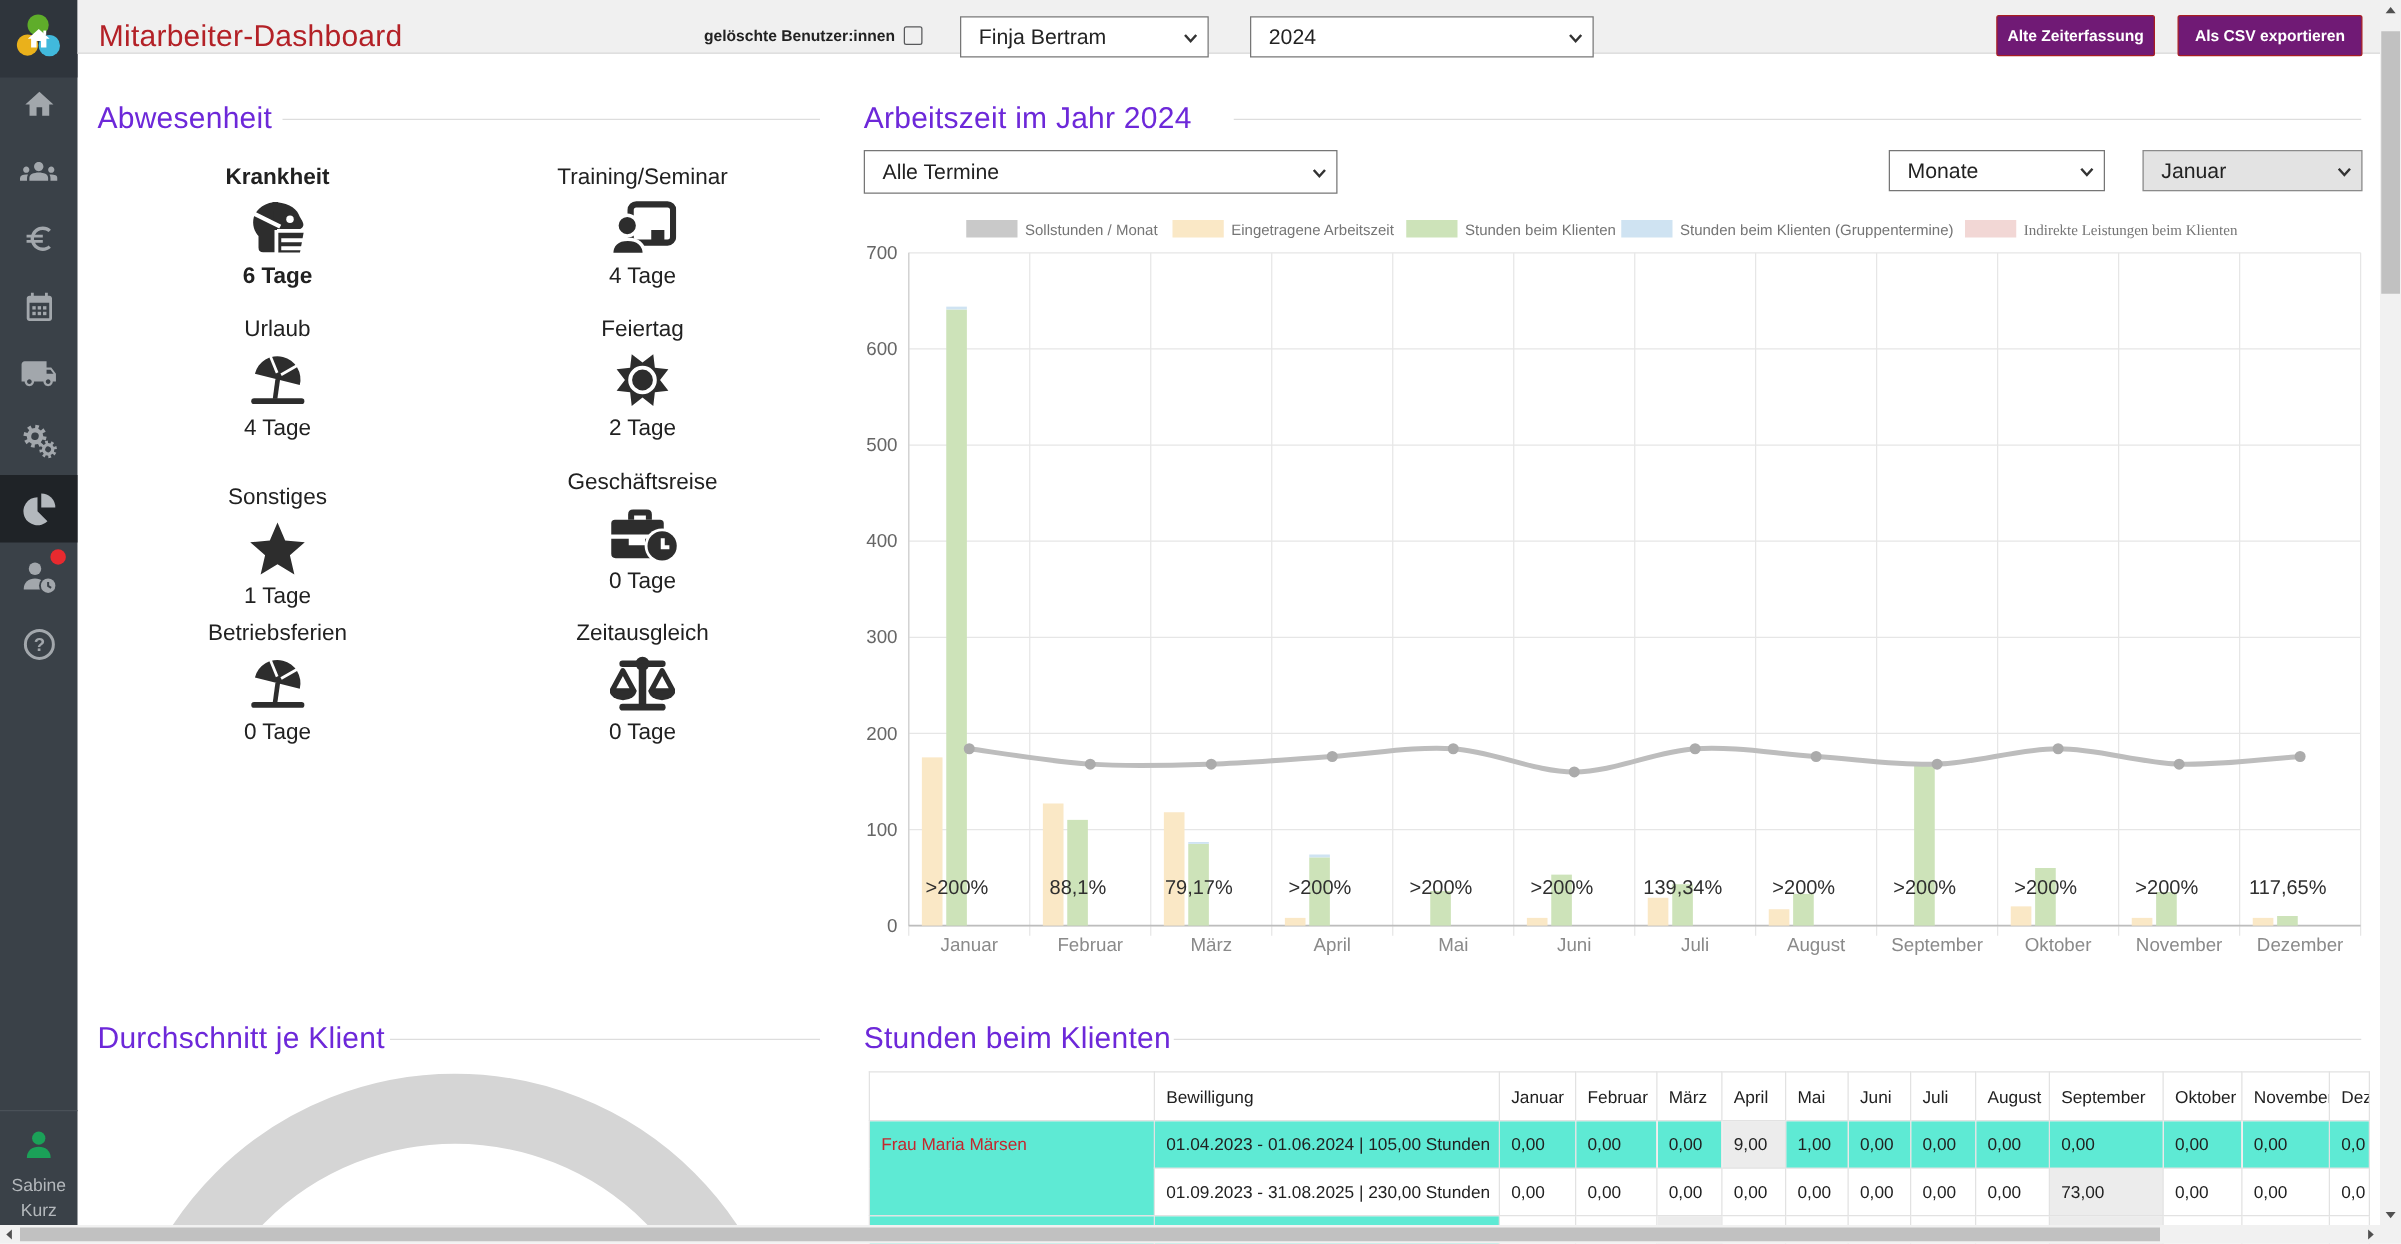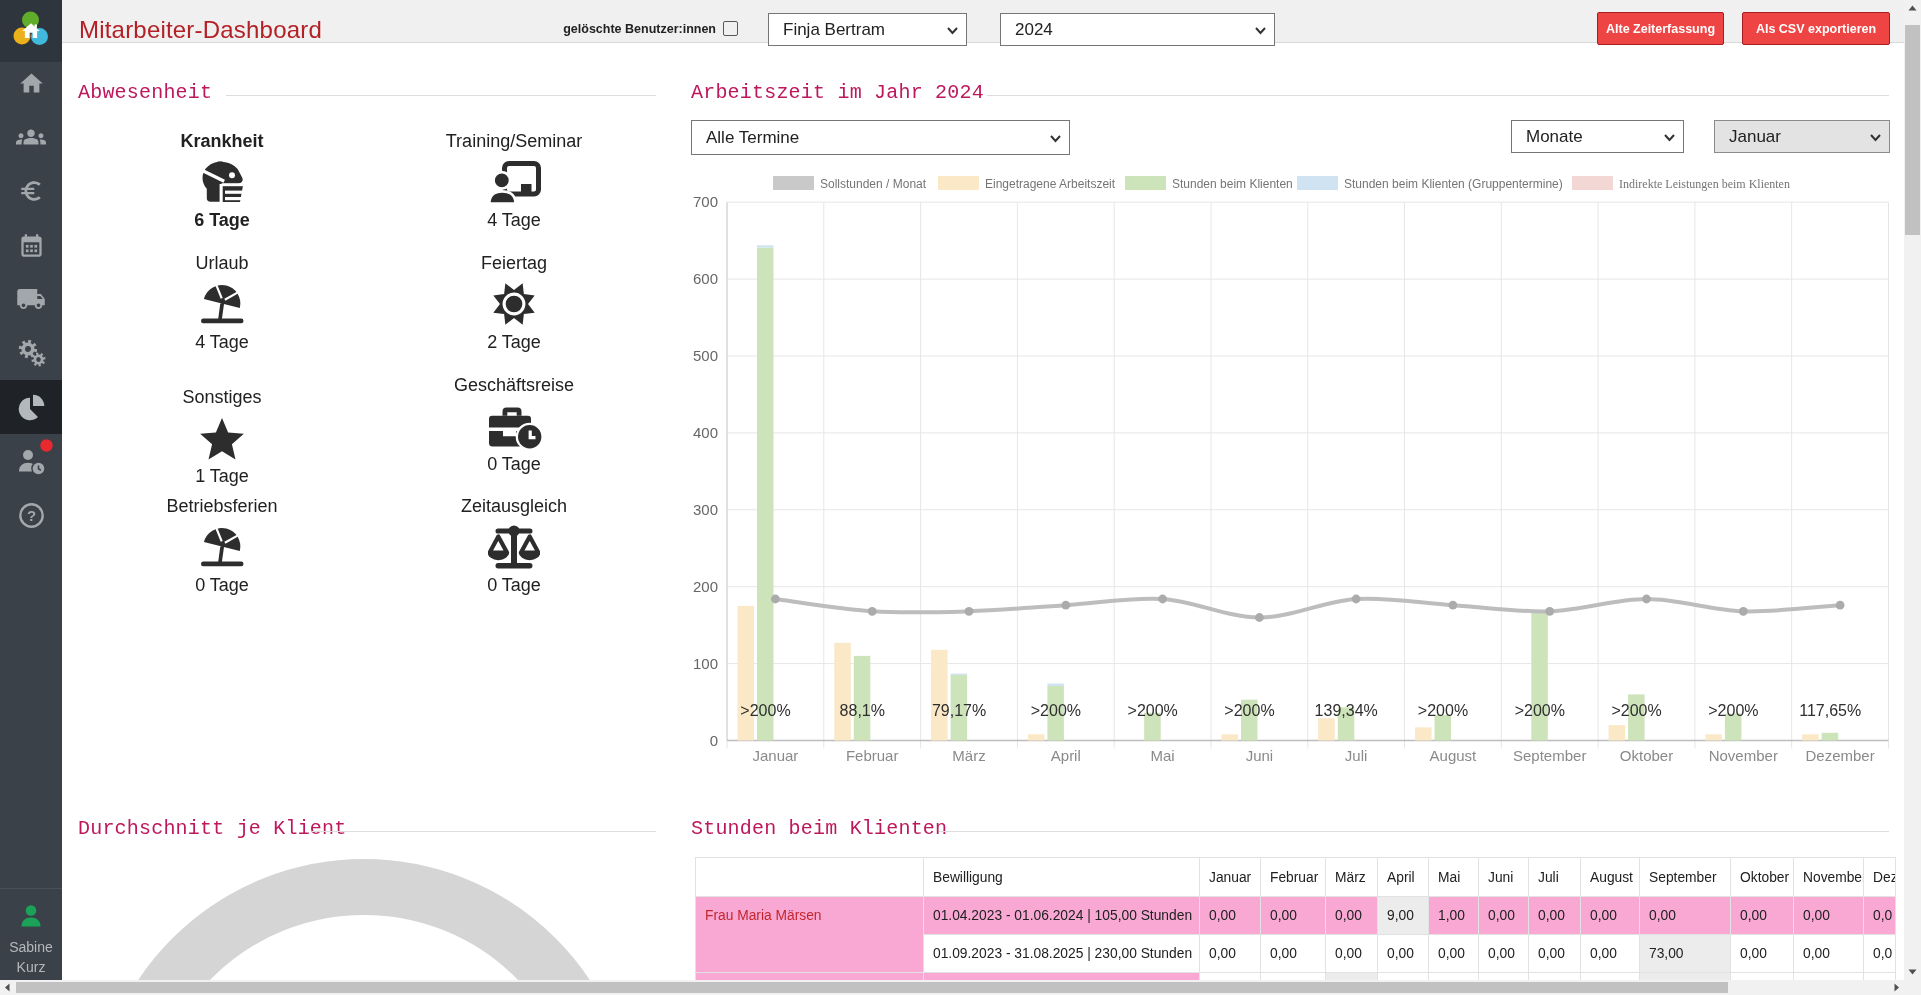--- a/index.html
+++ b/index.html
@@ -17,40 +17,40 @@
 
 #header { position:absolute; left:62px; top:0; width:1842px; height:43px; background:#f0f0f0; border-bottom:1px solid #d9d9d9; }
 #h1t { position:absolute; left:17px; top:16px; font-size:24px; color:#b32127; letter-spacing:0.2px; }
 #header .lbl { position:absolute; left:390px; top:22px; width:264px; text-align:right; font-size:12.5px; font-weight:bold; color:#222; white-space:nowrap; }
 #cb { position:absolute; left:661px; top:21px; width:15px; height:15px; border:1px solid #58595b; border-radius:2px; background:#f0f0f0; }
 .sel { position:absolute; background:#fff; border:1px solid #767676; font-size:17px; color:#222; display:flex; align-items:center; padding-left:14px; }
 .sel .chev { position:absolute; right:10px; top:50%; margin-top:-4px; width:9px; height:9px; }
 .chev svg { display:block; }
 #sel1 { left:706px; top:13px; width:199px; height:33px; }
 #sel2 { left:938px; top:13px; width:275px; height:33px; }
-.rbtn { position:absolute; top:12px; height:33px; background:#ef4444; color:#fff; font-size:12.5px; font-weight:bold; border:1px solid #a81d22; border-radius:2px; display:flex; align-items:center; justify-content:center; white-space:nowrap; }
+.rbtn { position:absolute; top:12px; height:33px; background:#701a75; color:#fff; font-size:12.5px; font-weight:bold; border:1px solid #a81d22; border-radius:2px; display:flex; align-items:center; justify-content:center; white-space:nowrap; }
 #btn1 { left:1535px; width:127px; }
 #btn2 { left:1680px; width:148px; }
 
-.h2 { position:absolute; font-size:20px; color:#be185d; white-space:nowrap; letter-spacing:0.2px;font-family:Liberation Mono, monospace; }
+.h2 { position:absolute; font-size:24px; color:#6d28d9; white-space:nowrap; letter-spacing:0.2px; }
 .h2 .ln { position:absolute; top:14px; height:1px; background:#ddd; }
 
 .aw { position:absolute; width:240px; text-align:center; color:#212121; }
 .aw .t { font-size:18px; line-height:26px; }
 .aw .ic { height:54px; padding-top:5px; }
 .aw .v { font-size:18px; line-height:26px; margin-top:-1px; }
 
 .legend { position:absolute; top:176px; height:17px; font-size:12px; color:#757575; white-space:nowrap; }
 .legend .sw { display:inline-block; width:41px; height:14px; vertical-align:-2px; margin-right:6px; }
 
 #tbl { position:absolute; left:695px; top:857px; width:1200px; border-collapse:collapse; table-layout:fixed; background:#fff; font-size:13.8px; color:#212121; }
 #tbl td, #tbl th { border:1px solid #e2e2e2; padding:0 0 0 9px; text-align:left; font-weight:normal; overflow:hidden; white-space:nowrap; }
 #tbl thead th { height:39px; color:#212121; }
 #tbl tbody td { height:38px; }
-#tbl .gr { background:#f9a8d4; }
+#tbl .gr { background:#5eead4; }
 #tbl .hl { background:#ececec; }
 #tbl .name { color:#c3272e; vertical-align:top; padding-top:11px; }
 
 .sbar { position:absolute; background:#f1f1f1; }
 .sthumb { position:absolute; background:#c1c1c1; }
 </style>
 </head>
 <body>
 <div id="sidebar">
   <div id="logo">

